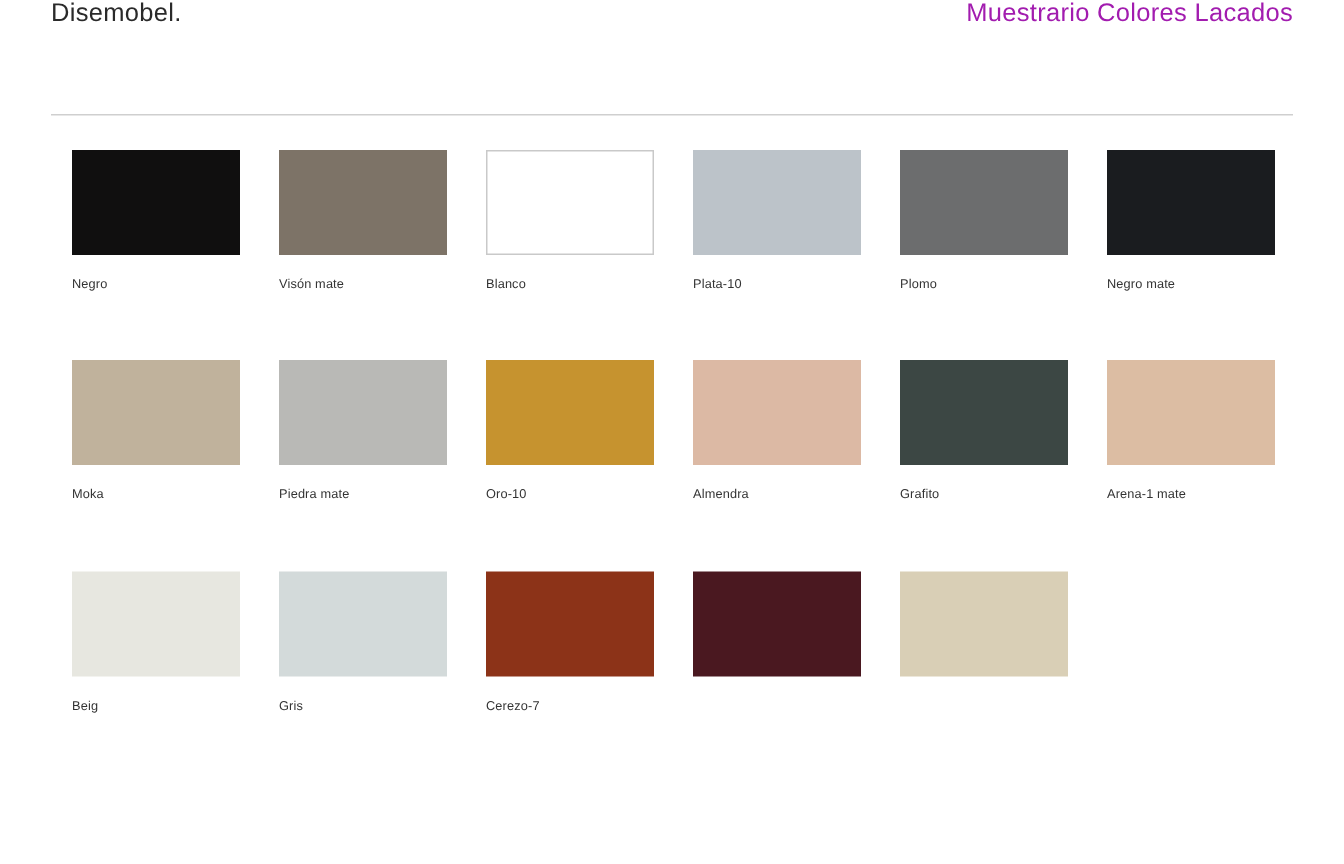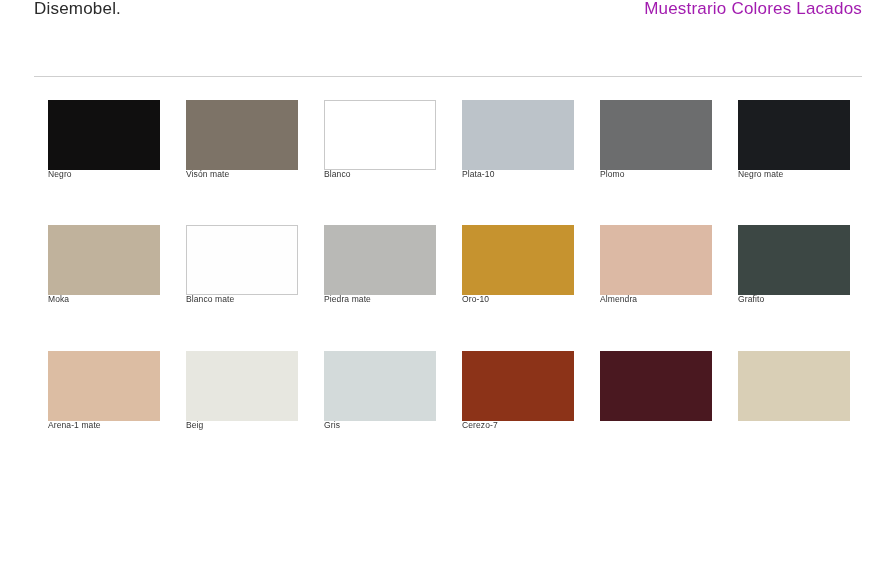--- a/index.html
+++ b/index.html
@@ -70,21 +70,21 @@
   .chip {
     width: 112px;
     height: 70px;
     box-sizing: border-box;
     background: #ffffff;
   }
   .chip.bordered {
     border: 1px solid #c9c9c9;
   }
   .chip-label {
-    margin-top: 0;
+    margin-top: 15px;
     font-size: 8.5px;
     line-height: 1.1;
     color: #333333;
     letter-spacing: 0.1px;
     white-space: nowrap;
   }
 </style>
 </head>
 <body>
 
@@ -119,24 +119,20 @@
       </div>
       <div class="swatch-cell">
         <div class="chip" style="background: rgb(26, 28, 31);"></div>
         <div class="chip-label">Negro mate</div>
       </div>
       <div class="swatch-cell">
         <div class="chip" style="background: rgb(192, 178, 156);"></div>
         <div class="chip-label">Moka</div>
       </div>
       <div class="swatch-cell">
-        <div class="chip bordered" style="background: rgb(254, 254, 254);"></div>
-        <div class="chip-label">Blanco mate</div>
-      </div>
-      <div class="swatch-cell">
         <div class="chip" style="background: rgb(185, 185, 182);"></div>
         <div class="chip-label">Piedra mate</div>
       </div>
       <div class="swatch-cell">
         <div class="chip" style="background: rgb(198, 147, 47);"></div>
         <div class="chip-label">Oro-10</div>
       </div>
       <div class="swatch-cell">
         <div class="chip" style="background: rgb(220, 185, 164);"></div>
         <div class="chip-label">Almendra</div>

